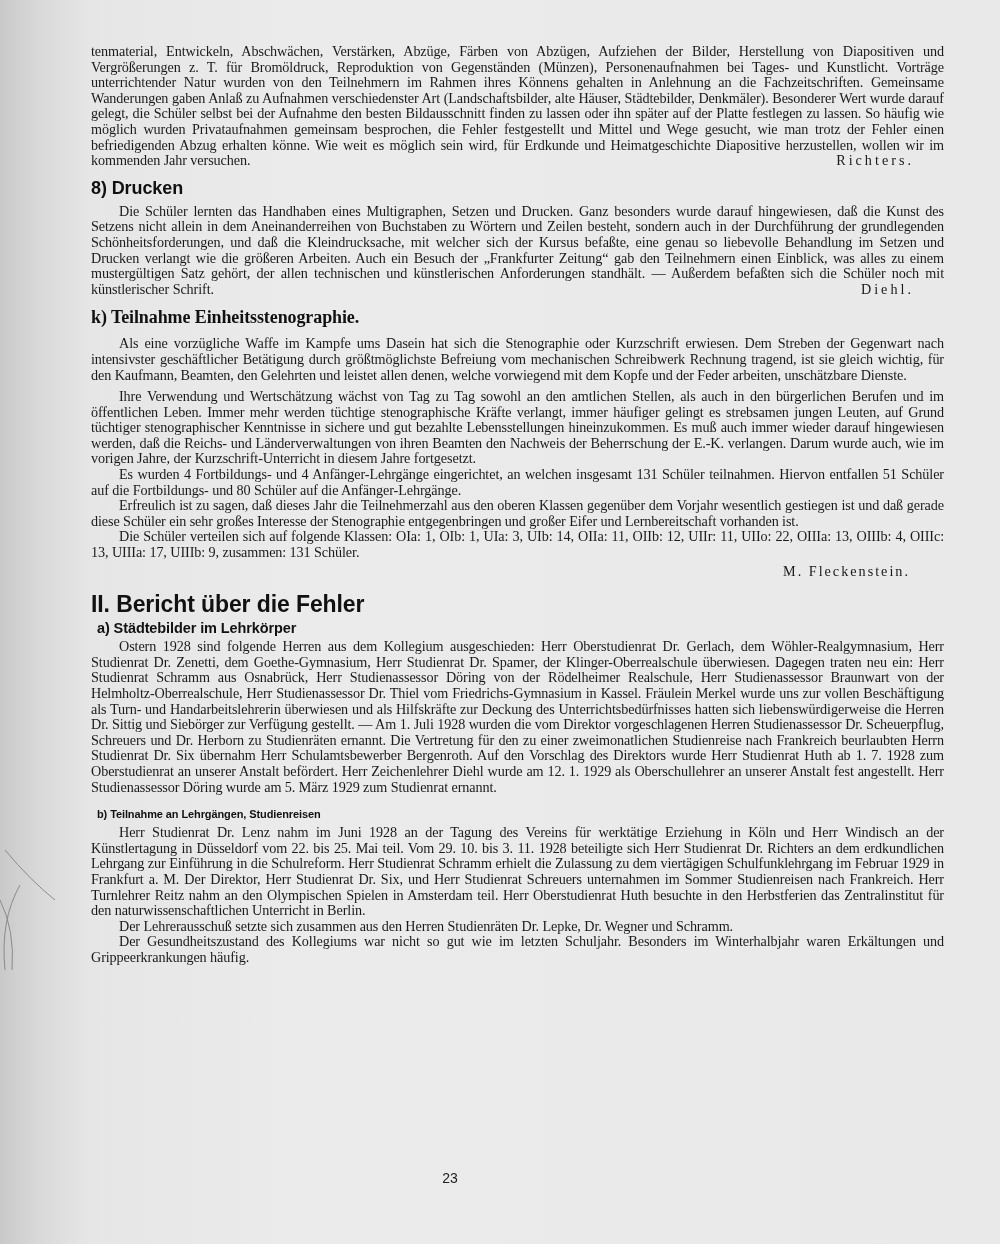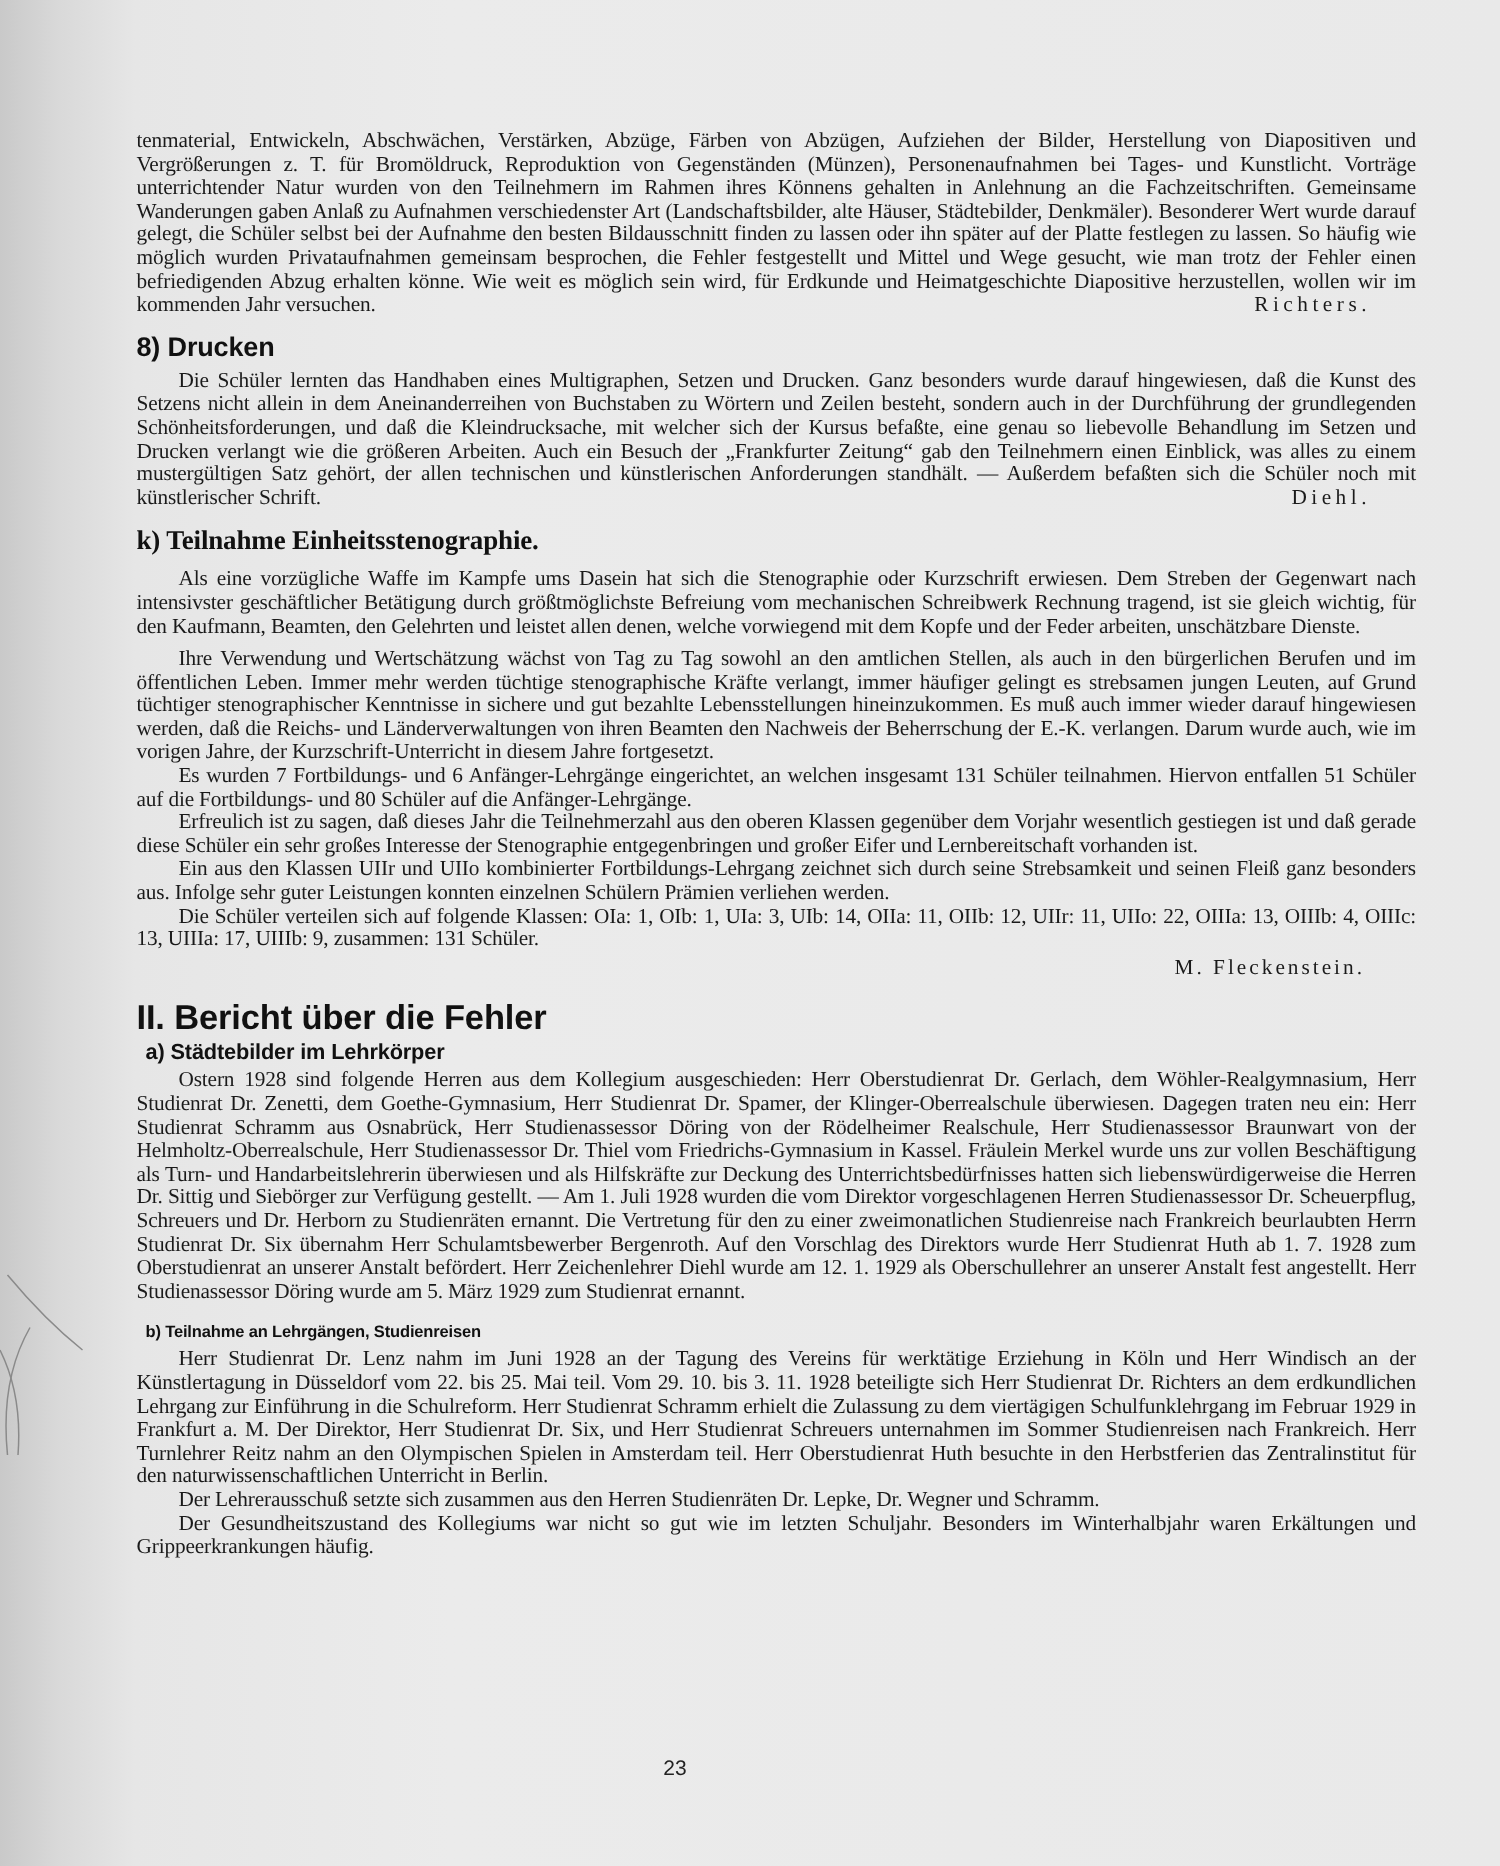--- a/index.html
+++ b/index.html
@@ -11,21 +11,21 @@
   .page {
     position: absolute; left: 91px; top: 44px; width: 853px;
     font-family: "Liberation Serif", "DejaVu Serif", serif;
     color: #1a1a1a;
     font-size: 14.2px;
     line-height: 15.6px;
     text-align: justify;
     letter-spacing: -0.1px;
   }
   p { margin: 0; text-indent: 28px; }
-  p.noindent { text-indent: 0; margin-top: 43px; }
+  p.noindent { text-indent: 0; }
   .sig { text-align: right; letter-spacing: 3px; padding-right: 30px; margin-top: -15.6px; }
   .sig2 { text-align: right; letter-spacing: 2px; padding-right: 34px; margin-top: 3px; }
   h2.sec {
     font-family: "Liberation Sans", "DejaVu Sans", sans-serif;
     font-weight: bold; font-size: 18px; margin: 8px 0 5px 0; line-height: 22px;
     color: #111;
   }
   h2.sec-serif {
     font-family: "Liberation Serif", "DejaVu Serif", serif;
     font-weight: bold; font-size: 18px; margin: 9px 0 8px 0; line-height: 22px;
@@ -65,23 +65,22 @@
   <div class="sig">Richters.</div>
 
   <h2 class="sec">8) Drucken</h2>
   <p>Die Schüler lernten das Handhaben eines Multigraphen, Setzen und Drucken. Ganz besonders wurde darauf hingewiesen, daß die Kunst des Setzens nicht allein in dem Aneinanderreihen von Buchstaben zu Wörtern und Zeilen besteht, sondern auch in der Durchführung der grundlegenden Schönheitsforderungen, und daß die Kleindrucksache, mit welcher sich der Kursus befaßte, eine genau so liebevolle Behandlung im Setzen und Drucken verlangt wie die größeren Arbeiten. Auch ein Besuch der „Frankfurter Zeitung“ gab den Teilnehmern einen Einblick, was alles zu einem mustergültigen Satz gehört, der allen technischen und künstlerischen Anforderungen standhält. — Außerdem befaßten sich die Schüler noch mit künstlerischer Schrift.</p>
   <div class="sig">Diehl.</div>
 
   <h2 class="sec-serif">k) Teilnahme Einheitsstenographie.</h2>
   <p>Als eine vorzügliche Waffe im Kampfe ums Dasein hat sich die Stenographie oder Kurzschrift erwiesen. Dem Streben der Gegenwart nach intensivster geschäftlicher Betätigung durch größtmöglichste Befreiung vom mechanischen Schreibwerk Rechnung tragend, ist sie gleich wichtig, für den Kaufmann, Beamten, den Gelehrten und leistet allen denen, welche vorwiegend mit dem Kopfe und der Feder arbeiten, unschätzbare Dienste.</p>
   <div class="gap"></div>
   <p>Ihre Verwendung und Wertschätzung wächst von Tag zu Tag sowohl an den amtlichen Stellen, als auch in den bürgerlichen Berufen und im öffentlichen Leben. Immer mehr werden tüchtige stenographische Kräfte verlangt, immer häufiger gelingt es strebsamen jungen Leuten, auf Grund tüchtiger stenographischer Kenntnisse in sichere und gut bezahlte Lebensstellungen hineinzukommen. Es muß auch immer wieder darauf hingewiesen werden, daß die Reichs- und Länderverwaltungen von ihren Beamten den Nachweis der Beherrschung der E.-K. verlangen. Darum wurde auch, wie im vorigen Jahre, der Kurzschrift-Unterricht in diesem Jahre fortgesetzt.</p>
-  <p>Es wurden 7 Fortbildungs- und 6 Anfänger-Lehrgänge eingerichtet, an welchen insgesamt 131 Schüler teilnahmen. Hiervon entfallen 51 Schüler auf die Fortbildungs- und 80 Schüler auf die Anfänger-Lehrgänge.</p>
+  <p>Es wurden 4 Fortbildungs- und 4 Anfänger-Lehrgänge eingerichtet, an welchen insgesamt 131 Schüler teilnahmen. Hiervon entfallen 51 Schüler auf die Fortbildungs- und 80 Schüler auf die Anfänger-Lehrgänge.</p>
   <p>Erfreulich ist zu sagen, daß dieses Jahr die Teilnehmerzahl aus den oberen Klassen gegenüber dem Vorjahr wesentlich gestiegen ist und daß gerade diese Schüler ein sehr großes Interesse der Stenographie entgegenbringen und großer Eifer und Lernbereitschaft vorhanden ist.</p>
-  <p>Ein aus den Klassen UIIr und UIIo kombinierter Fortbildungs-Lehrgang zeichnet sich durch seine Strebsamkeit und seinen Fleiß ganz besonders aus. Infolge sehr guter Leistungen konnten einzelnen Schülern Prämien verliehen werden.</p>
   <p>Die Schüler verteilen sich auf folgende Klassen: OIa: 1, OIb: 1, UIa: 3, UIb: 14, OIIa: 11, OIIb: 12, UIIr: 11, UIIo: 22, OIIIa: 13, OIIIb: 4, OIIIc: 13, UIIIa: 17, UIIIb: 9, zusammen: 131 Schüler.</p>
   <div class="sig2">M. Fleckenstein.</div>
 
   <h1 class="part">II. Bericht über die Fehler</h1>
   <h3 class="sub">a) Städtebilder im Lehrkörper</h3>
   <p>Ostern 1928 sind folgende Herren aus dem Kollegium ausgeschieden: Herr Oberstudienrat Dr. Gerlach, dem Wöhler-Realgymnasium, Herr Studienrat Dr. Zenetti, dem Goethe-Gymnasium, Herr Studienrat Dr. Spamer, der Klinger-Oberrealschule überwiesen. Dagegen traten neu ein: Herr Studienrat Schramm aus Osnabrück, Herr Studienassessor Döring von der Rödelheimer Realschule, Herr Studienassessor Braunwart von der Helmholtz-Oberrealschule, Herr Studienassessor Dr. Thiel vom Friedrichs-Gymnasium in Kassel. Fräulein Merkel wurde uns zur vollen Beschäftigung als Turn- und Handarbeitslehrerin überwiesen und als Hilfskräfte zur Deckung des Unterrichtsbedürfnisses hatten sich liebenswürdigerweise die Herren Dr. Sittig und Siebörger zur Verfügung gestellt. — Am 1. Juli 1928 wurden die vom Direktor vorgeschlagenen Herren Studienassessor Dr. Scheuerpflug, Schreuers und Dr. Herborn zu Studienräten ernannt. Die Vertretung für den zu einer zweimonatlichen Studienreise nach Frankreich beurlaubten Herrn Studienrat Dr. Six übernahm Herr Schulamtsbewerber Bergenroth. Auf den Vorschlag des Direktors wurde Herr Studienrat Huth ab 1. 7. 1928 zum Oberstudienrat an unserer Anstalt befördert. Herr Zeichenlehrer Diehl wurde am 12. 1. 1929 als Oberschullehrer an unserer Anstalt fest angestellt. Herr Studienassessor Döring wurde am 5. März 1929 zum Studienrat ernannt.</p>
 
   <h3 class="sub2">b) Teilnahme an Lehrgängen, Studienreisen</h3>
   <p>Herr Studienrat Dr. Lenz nahm im Juni 1928 an der Tagung des Vereins für werktätige Erziehung in Köln und Herr Windisch an der Künstlertagung in Düsseldorf vom 22. bis 25. Mai teil. Vom 29. 10. bis 3. 11. 1928 beteiligte sich Herr Studienrat Dr. Richters an dem erdkundlichen Lehrgang zur Einführung in die Schulreform. Herr Studienrat Schramm erhielt die Zulassung zu dem viertägigen Schulfunklehrgang im Februar 1929 in Frankfurt a. M. Der Direktor, Herr Studienrat Dr. Six, und Herr Studienrat Schreuers unternahmen im Sommer Studienreisen nach Frankreich. Herr Turnlehrer Reitz nahm an den Olympischen Spielen in Amsterdam teil. Herr Oberstudienrat Huth besuchte in den Herbstferien das Zentralinstitut für den naturwissenschaftlichen Unterricht in Berlin.</p>
   <p>Der Lehrerausschuß setzte sich zusammen aus den Herren Studienräten Dr. Lepke, Dr. Wegner und Schramm.</p>

